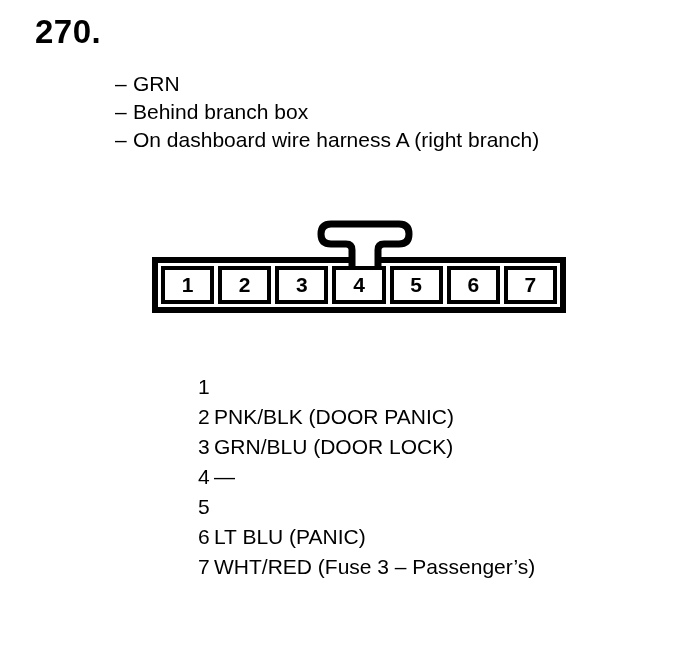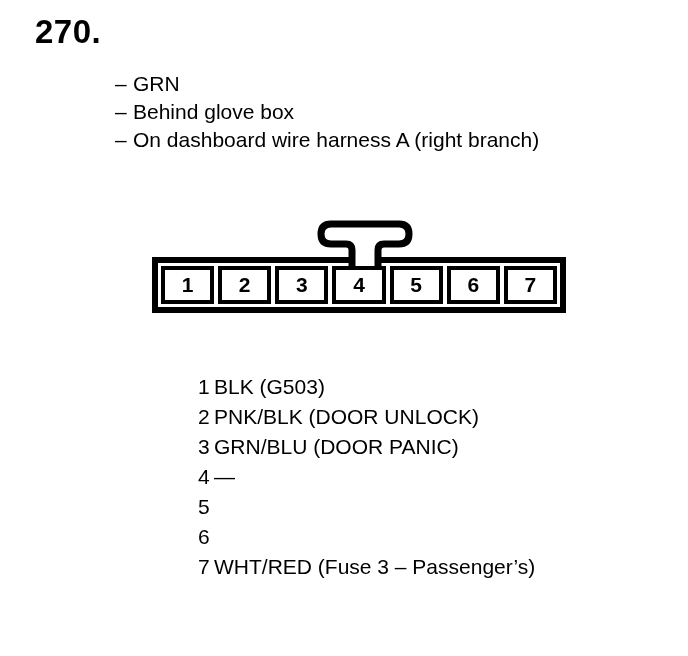--- a/index.html
+++ b/index.html
@@ -118,21 +118,21 @@
     <span class="title-num">270.</span>
   </div>
 
   <div class="bullets">
     <div class="bullet">
       <span class="dash">–</span>
       <span class="bullet-text">GRN</span>
     </div>
     <div class="bullet">
       <span class="dash">–</span>
-      <span class="bullet-text">Behind glove box</span>
+      <span class="bullet-text">Behind branch box</span>
     </div>
     <div class="bullet">
       <span class="dash">–</span>
       <span class="bullet-text">On dashboard wire harness A (right branch)</span>
     </div>
   </div>
 
   <div class="connector">
     <svg class="tab-svg" width="100" height="52" viewBox="0 0 100 52" aria-hidden="true">
       <path d="M 37 49 V 33 Q 37 27 31 27 H 16 Q 6 27 6 17 Q 6 7 16 7 H 84 Q 94 7 94 17 Q 94 27 84 27 H 69 Q 63 27 63 33 V 49" fill="#ffffff" stroke="#000000" stroke-width="7"></path>
@@ -158,39 +158,39 @@
       </div>
       <div class="cell">
         <span>7</span>
       </div>
     </div>
   </div>
 
   <div class="pinlist">
     <div class="pinrow">
       <span class="pin-num">1</span>
-      <span class="pin-desc">BLK (G503)</span>
     </div>
     <div class="pinrow">
       <span class="pin-num">2</span>
-      <span class="pin-desc">PNK/BLK (DOOR UNLOCK)</span>
+      <span class="pin-desc">PNK/BLK (DOOR PANIC)</span>
     </div>
     <div class="pinrow">
       <span class="pin-num">3</span>
-      <span class="pin-desc">GRN/BLU (DOOR PANIC)</span>
+      <span class="pin-desc">GRN/BLU (DOOR LOCK)</span>
     </div>
     <div class="pinrow">
       <span class="pin-num">4</span>
       <span class="pin-desc">—</span>
     </div>
     <div class="pinrow">
       <span class="pin-num">5</span>
     </div>
     <div class="pinrow">
       <span class="pin-num">6</span>
+      <span class="pin-desc">LT BLU (PANIC)</span>
     </div>
     <div class="pinrow">
       <span class="pin-num">7</span>
       <span class="pin-desc">WHT/RED (Fuse 3 – Passenger’s)</span>
     </div>
   </div>
 
 </div>
 
 </body></html>

